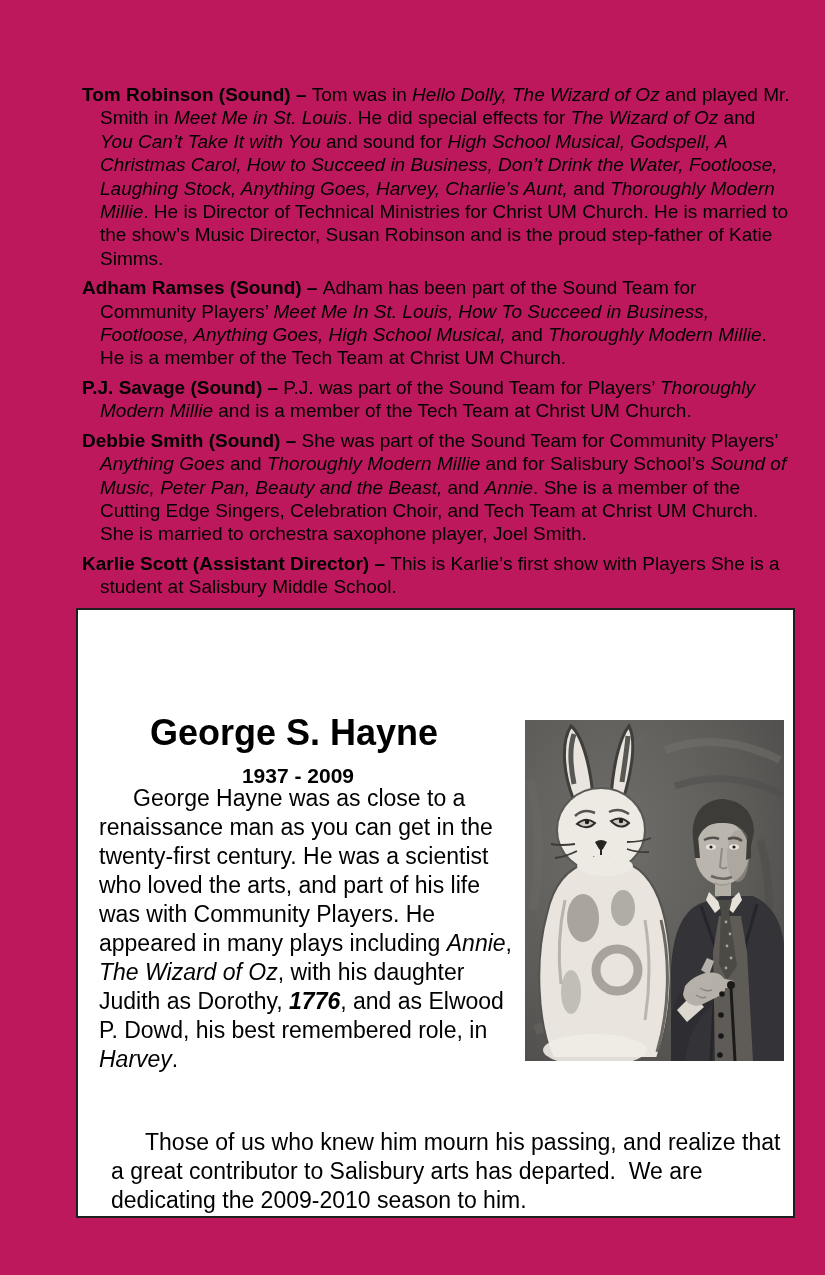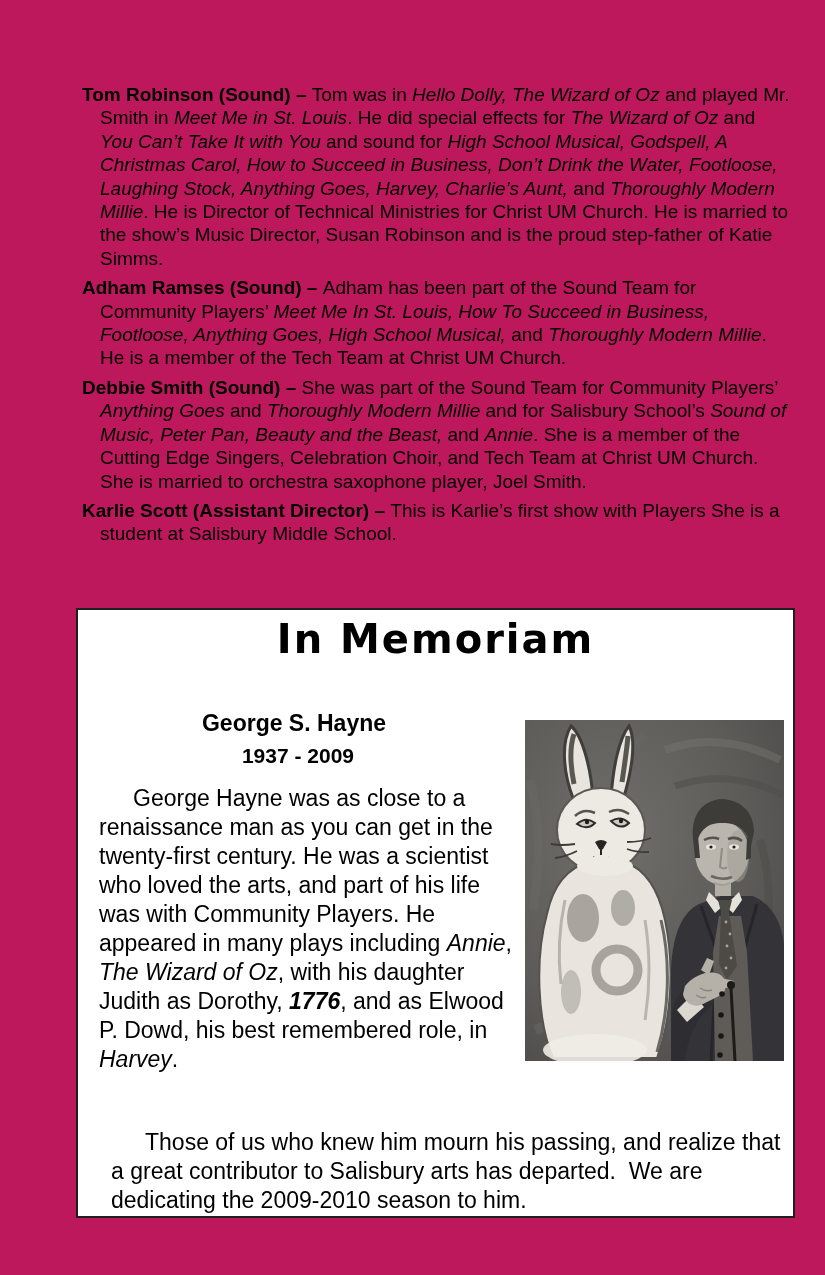--- a/index.html
+++ b/index.html
@@ -17,21 +17,21 @@
   .memoriam{
     position:absolute;left:76px;top:608px;width:715px;height:606px;
     border:2px solid #1f1f1f;background:#fff;
   }
   .m-title{
     position:absolute;left:0;right:0;top:6px;margin:0;text-align:center;
     font-family:"DejaVu Sans",sans-serif;font-weight:bold;font-size:40px;
     letter-spacing:2px;
   }
   .m-nameblock{position:absolute;left:0;top:92px;width:432px;text-align:center;}
-  .m-name{margin:4px;font-size:23px;font-weight:bold;line-height:34px;}
+  .m-name{margin:14px;font-size:36px;font-weight:bold;line-height:34px;}
   .m-years{margin-top:2px;font-size:21px;font-weight:bold;line-height:24px;padding-left:8px;}
   .m-photo{position:absolute;left:447px;top:110px;width:259px;height:341px;}
   .m-photo svg{display:block;width:100%;height:100%;}
   .m-body{
     position:absolute;left:21px;top:174px;width:416px;margin:0;
     font-size:23px;line-height:29px;text-indent:34px;
   }
   .m-closing{
     position:absolute;left:21px;top:506px;width:678px;margin:12px;
     font-size:23px;line-height:29px;text-indent:34px;
@@ -43,27 +43,27 @@
   .seg-bi{font-weight:bold;font-style:italic;}
 </style>
 </head>
 <body>
 
 <div class="page">
 
   <section class="bios">
     <p class="bio"><span class="seg-b">Tom Robinson (Sound) – </span><span class="seg-n">Tom was in </span><span class="seg-i">Hello Dolly, The Wizard of Oz</span><span class="seg-n"> and played Mr. Smith in </span><span class="seg-i">Meet Me in St. Louis</span><span class="seg-n">. He did special effects for </span><span class="seg-i">The Wizard of Oz</span><span class="seg-n"> and </span><span class="seg-i">You Can’t Take It with You</span><span class="seg-n"> and sound for </span><span class="seg-i">High School Musical, Godspell, A Christmas Carol, How to Succeed in Business, Don’t Drink the Water, Footloose, Laughing Stock, Anything Goes, Harvey, Charlie’s Aunt,</span><span class="seg-n"> and </span><span class="seg-i">Thoroughly Modern Millie</span><span class="seg-n">. He is Director of Technical Ministries for Christ UM Church. He is married to the show’s Music Director, Susan Robinson and is the proud step-father of Katie Simms.</span></p>
     <p class="bio"><span class="seg-b">Adham Ramses (Sound) – </span><span class="seg-n">Adham has been part of the Sound Team for Community Players’ </span><span class="seg-i">Meet Me In St. Louis, How To Succeed in Business, Footloose, Anything Goes, High School Musical,</span><span class="seg-n"> and </span><span class="seg-i">Thoroughly Modern Millie</span><span class="seg-n">. He is a member of the Tech Team at Christ UM Church.</span></p>
+    <p class="bio"><span class="seg-b">P.J. Savage (Sound) – </span><span class="seg-n">P.J. was part of the Sound Team for Players’ </span><span class="seg-i">Thoroughly Modern Millie</span><span class="seg-n"> and is a member of the Tech Team at Christ UM Church.</span></p>
     <p class="bio"><span class="seg-b">Debbie Smith (Sound) – </span><span class="seg-n">She was part of the Sound Team for Community Players’ </span><span class="seg-i">Anything Goes</span><span class="seg-n"> and </span><span class="seg-i">Thoroughly Modern Millie</span><span class="seg-n"> and for Salisbury School’s </span><span class="seg-i">Sound of Music, Peter Pan, Beauty and the Beast,</span><span class="seg-n"> and </span><span class="seg-i">Annie</span><span class="seg-n">. She is a member of the Cutting Edge Singers, Celebration Choir, and Tech Team at Christ UM Church. She is married to orchestra saxophone player, Joel Smith.</span></p>
     <p class="bio"><span class="seg-b">Karlie Scott (Assistant Director) – </span><span class="seg-n">This is Karlie’s first show with Players She is a student at Salisbury Middle School.</span></p>
   </section>
 
   <section class="memoriam">
 
-    <h1 class="m-title">In Memoriam</h1>
 
     <div class="m-nameblock">
       <h2 class="m-name">George S. Hayne</h2>
       <div class="m-years">1937 - 2009</div>
     </div>
 
     <div class="m-photo" role="img" aria-label="Black-and-white image of George Hayne pointing beside a painting of Harvey, a large white rabbit">
       <svg viewBox="0 0 259 341" xmlns="http://www.w3.org/2000/svg">
         <defs>
           <radialGradient id="bgg" cx="35%" cy="35%" r="95%">

